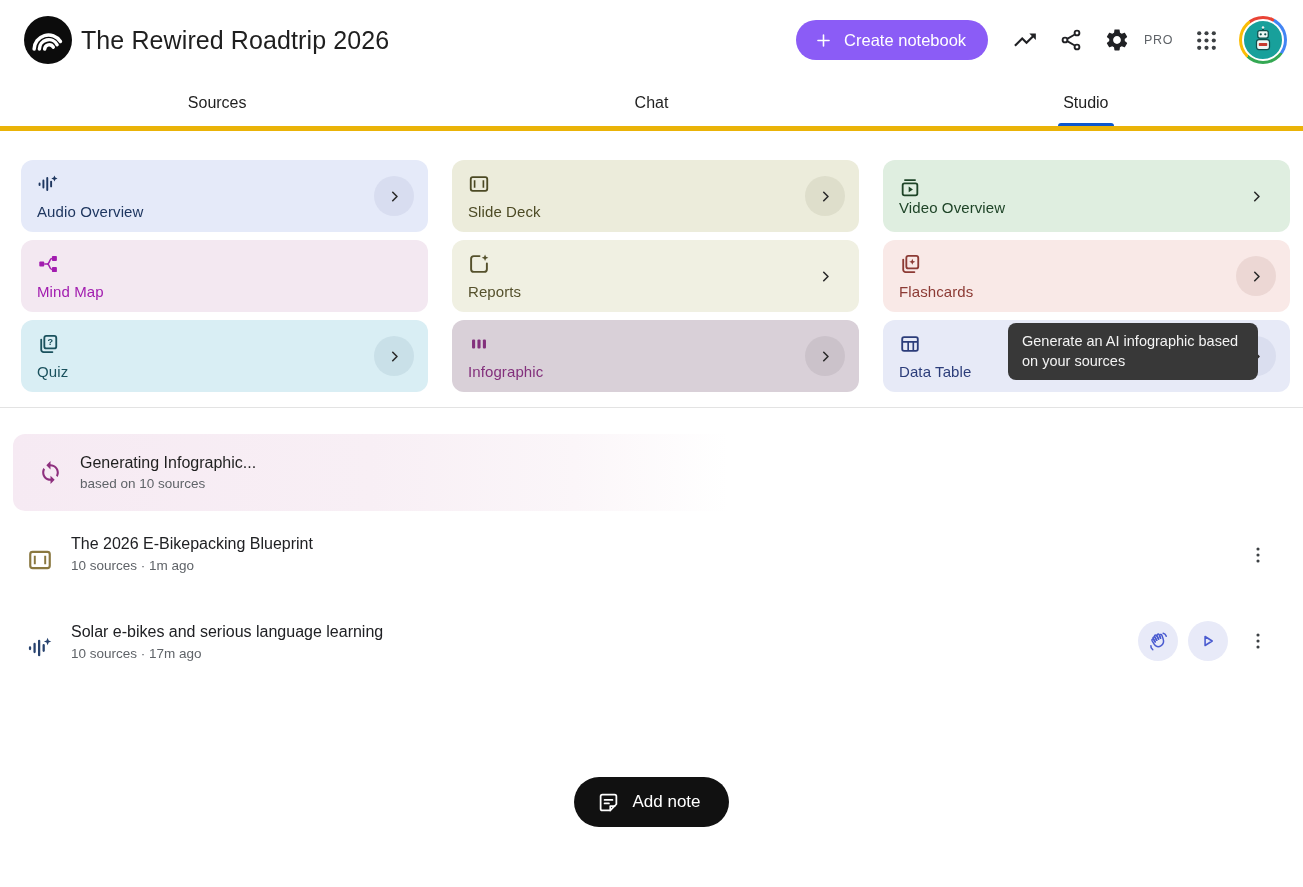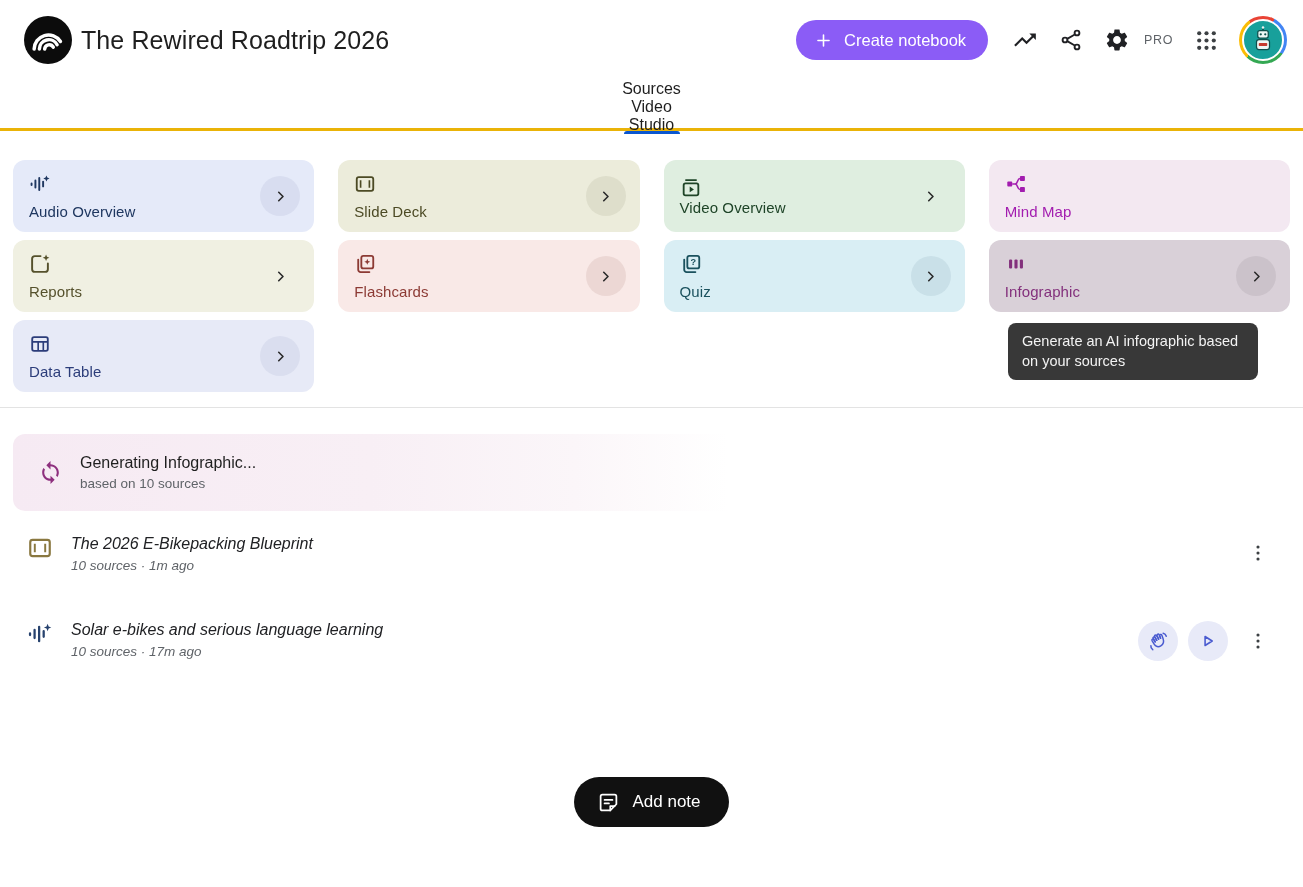--- a/index.html
+++ b/index.html
@@ -19,28 +19,28 @@
     font-weight:500; cursor:pointer; margin-right:14px; font-family:inherit; }
   .icon-btn { width:42px; height:42px; display:flex; align-items:center; justify-content:center;
     background:none; border:none; cursor:pointer; color:#202124; margin:0 2px; }
   .pro { font-size:12.5px; color:#5f6368; letter-spacing:.6px; margin:0 10px 0 4px; }
   .avatar { width:48px; height:48px; border-radius:50%; margin-left:10px; padding:3px; cursor:pointer;
     background:conic-gradient(#e94335 0 8%, #4285f4 8% 35%, #34a853 35% 62%, #fbbc04 62% 90%, #e94335 90% 100%); }
   .avatar-inner { width:100%; height:100%; border-radius:50%; background:#18a09b;
     border:2px solid #fff; display:flex; align-items:center; justify-content:center; }
 
   
-  .tabbar { display:flex; height:51px; border-bottom:3px solid #eab308;flex-direction:column; }
+  .tabbar { display:flex; height:51px; border-bottom:5px solid #eab308; }
   .tab { flex:1; display:flex; align-items:center; justify-content:center; font-size:16px;
     font-weight:500; color:#1f1f1f; position:relative; cursor:pointer; }
   .tab .underline { position:absolute; bottom:0; left:50%; transform:translateX(-50%);
     width:56px; height:3px; background:#0b57d0; border-radius:3px 3px 0 0; }
 
   
-  .cards { display:grid; grid-template-columns:repeat(4,1fr); gap:8px 24px; padding:29px 13px 0; }
+  .cards { display:grid; grid-template-columns:repeat(3,1fr); gap:8px 24px; padding:29px 13px 0;margin-left:8px; }
   .card { position:relative; height:72px; border-radius:12px; padding:13px 16px 12px;
     display:flex; flex-direction:column; justify-content:space-between; cursor:pointer; }
   .card .tool-label { font-size:15px; font-weight:500; letter-spacing:.1px; }
   .card .tool-icon { width:22px; height:22px; }
   .chev { position:absolute; right:14px; top:50%; transform:translateY(-50%); width:40px; height:40px;
     border-radius:50%; display:flex; align-items:center; justify-content:center; border:none;
     cursor:pointer; color:#2b2b2b; background:transparent; }
 
   
   .tooltip { position:absolute; left:1008px; top:323px; width:250px; background:#383838; color:#f3f3f3;
@@ -52,21 +52,21 @@
   .generating { margin:26px 13px 0; height:77px; border-radius:12px; display:flex; align-items:center;
     padding-left:25px;
     background:linear-gradient(90deg, #f6eaf3 0%, #f8eff5 28%, #fbf6f9 44%, rgba(255,255,255,0) 56%); }
   .generating .gen-text { margin-left:17px; }
   .gen-title { font-size:16px; font-weight:500; color:#1f1f1f; margin-bottom:4px; }
   .gen-sub { font-size:13.5px; color:#5f6368; }
   .spin { color:#8e2f7e; animation:spin 1.4s linear infinite; transform-origin:center; }
   @keyframes spin { to { transform:rotate(360deg); } }
 
   
-  .artifact { display:flex; align-items:flex-start; margin:0 13px; padding:24px 14px 24px 14px;font-style:italic; }
+  .artifact { display:flex; align-items:flex-end; margin:0 13px; padding:24px 14px 24px 14px; }
   .artifact:first-of-type { margin-top:4px; }
   .art-icon { width:26px; height:26px; flex:0 0 auto; margin-right:18px; }
   .art-title { font-size:16px; font-weight:500; color:#202124; margin-bottom:5px; }
   .art-meta { font-size:13.5px; color:#5f6368; }
   .art-actions { margin-left:auto; display:flex; align-items:center; gap:10px; }
   .round-btn { width:40px; height:40px; border-radius:50%; background:#e8eaf8; border:none;
     display:flex; align-items:center; justify-content:center; color:#4a5bd0; cursor:pointer; }
   .dots-btn { width:36px; height:36px; background:none; border:none; display:flex; align-items:center;
     justify-content:center; color:#3c4043; cursor:pointer; margin-left:2px; }
 
@@ -152,21 +152,21 @@
         </div>
       </div>
     </div>
   </div>
 
   <div class="tabbar">
     <div class="tab">
         <span>Sources</span>
       </div>
     <div class="tab">
-        <span>Video</span>
+        <span>Chat</span>
       </div>
     <div class="tab">
         <span>Studio</span>
       <div class="underline"></div>
     </div>
   </div>
 
   <div class="cards">
 
     <div class="card" style="background: rgb(229, 234, 249); color: rgb(31, 55, 96);">

